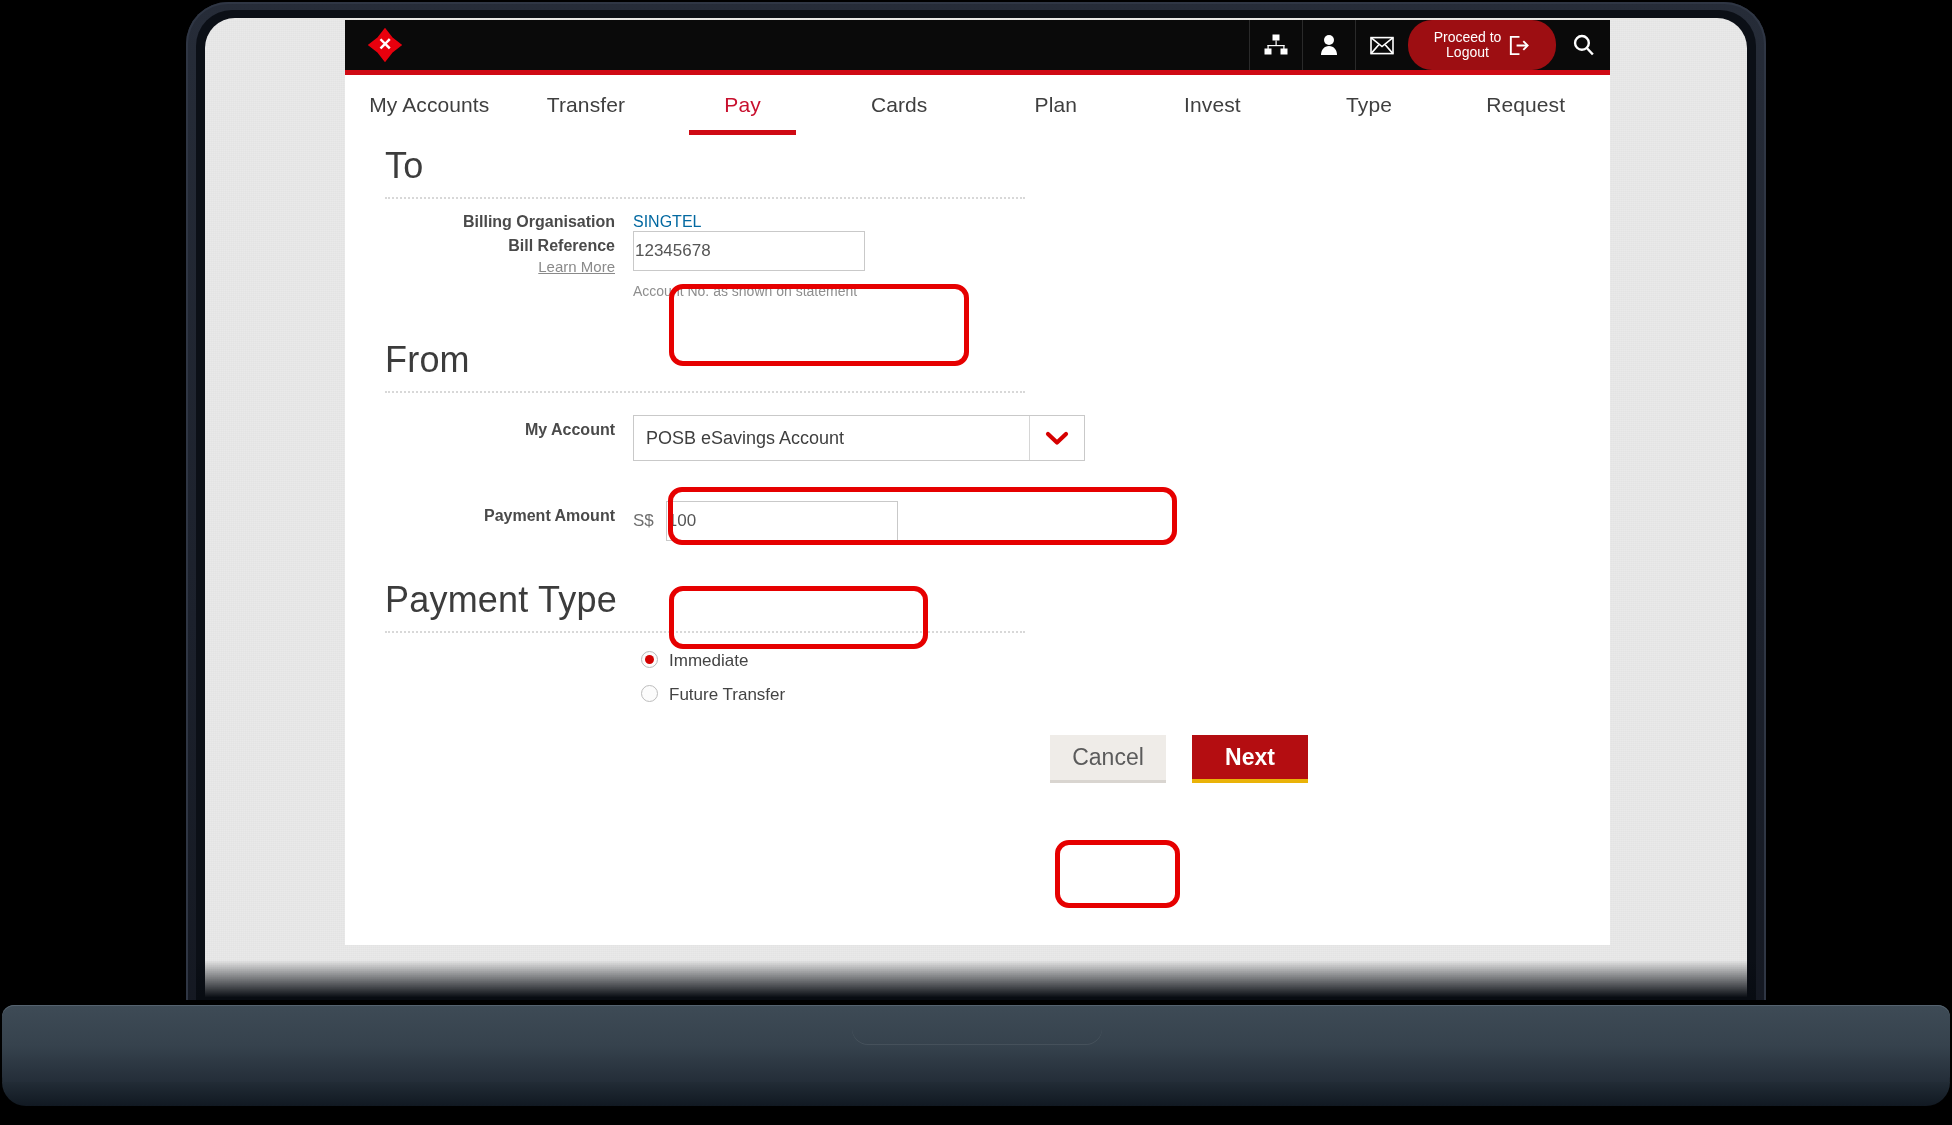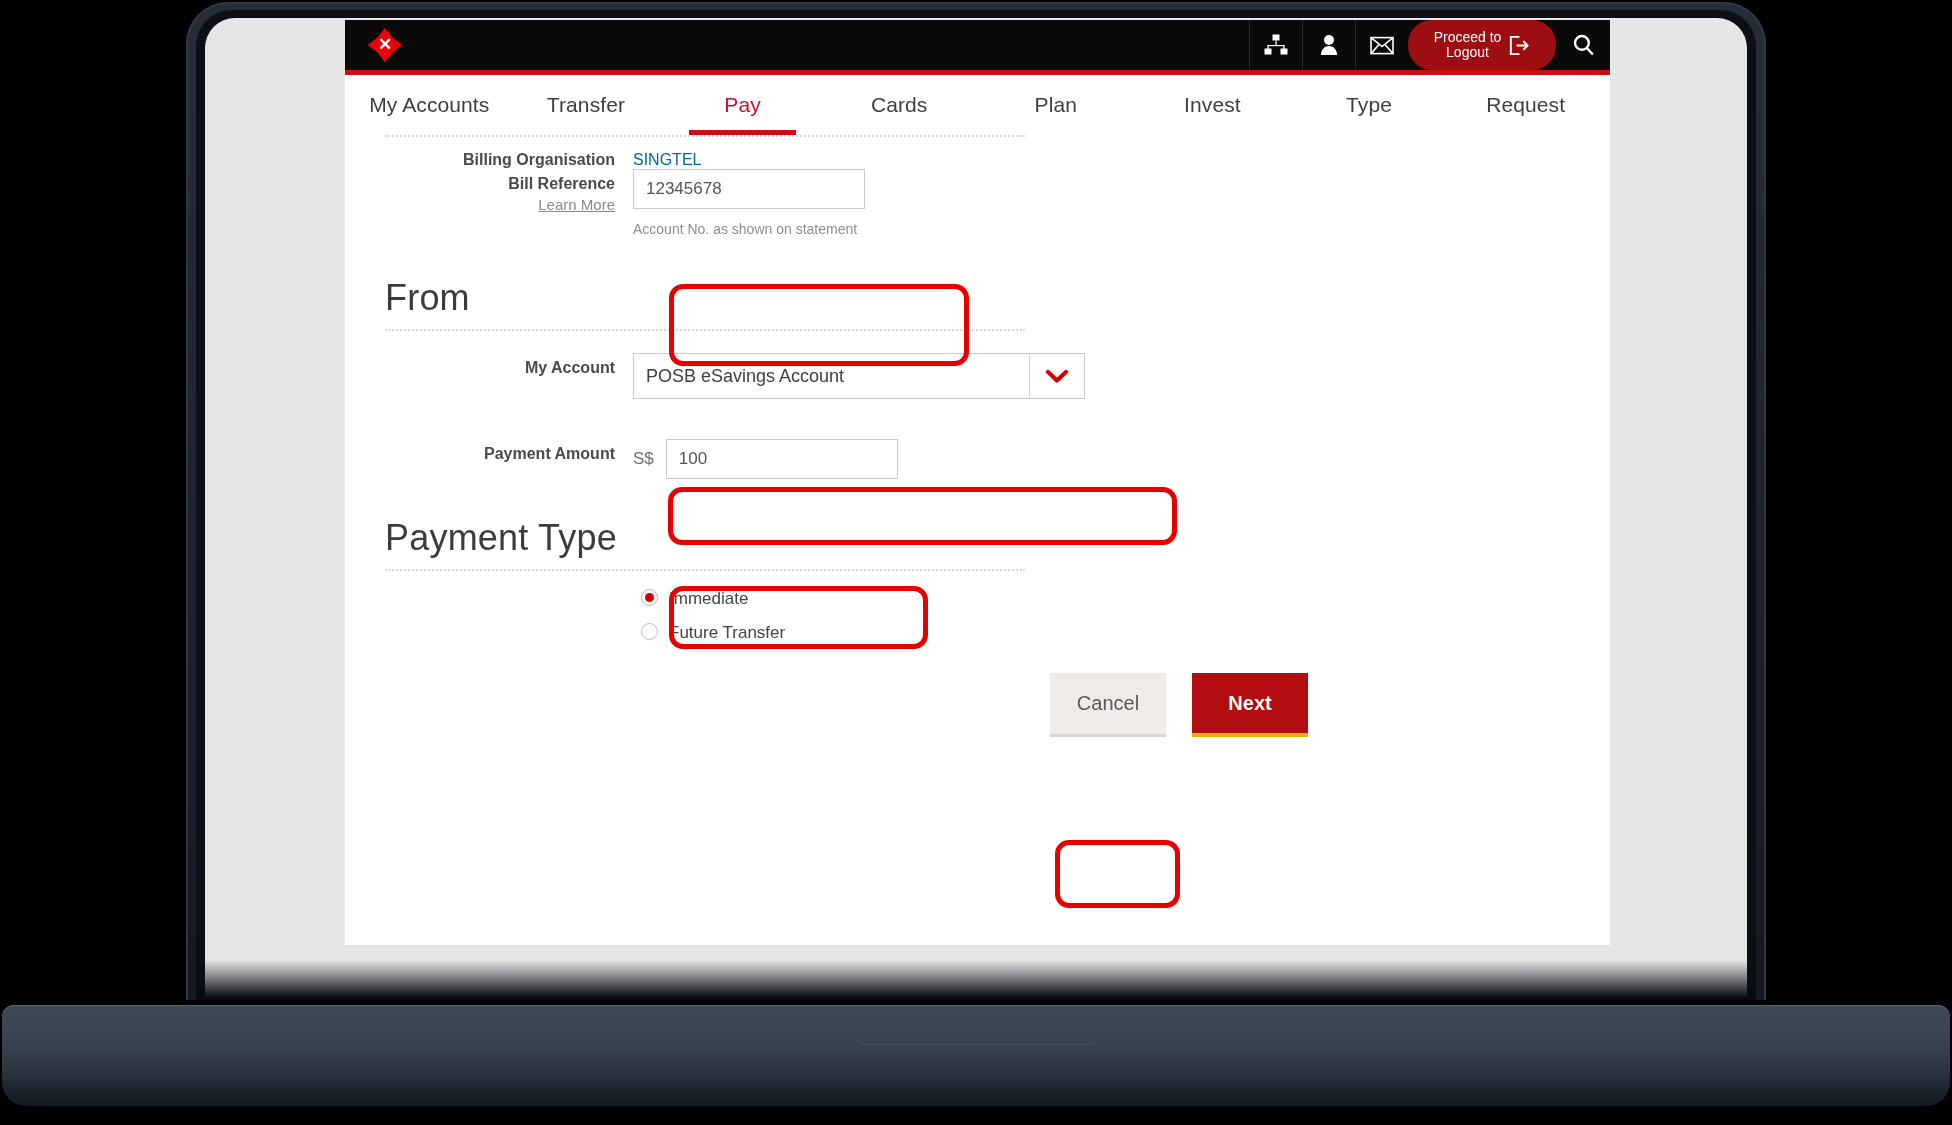--- a/index.html
+++ b/index.html
@@ -282,21 +282,21 @@
     font-family: "Liberation Sans", sans-serif;
   }
 
   .text-input {
     width: 232px;
     height: 40px;
     border: 1px solid #c9c9c9;
     background: #fff;
     font-size: 17px;
     color: #555;
-    padding: 0 12px;
+    padding: 0 1px;
     box-sizing: border-box;
     font-family: "Liberation Sans", sans-serif;
     outline: none;
   }
   .field-hint {
     font-size: 14px;
     color: #8e8e8e;
     margin-top: 12px;
     font-family: "Liberation Sans", sans-serif;
   }
@@ -367,23 +367,23 @@
 
   .button-row {
     display: flex;
     justify-content: flex-end;
     align-items: center;
     margin-top: 30px;
     padding-right: 262px;
     gap: 0px;
   }
   .btn {
-    height: 64px;
+    height: 48px;
     min-width: 116px;
-    font-size: 20px;
+    font-size: 23px;
     border: none;
     cursor: pointer;
     font-family: "Liberation Sans", sans-serif;
   }
   .btn-cancel {
     background: #efece8;
     color: #5b5b5b;
     border-bottom: 3px solid #d9d5d0;
   }
   .btn-next {
@@ -510,20 +510,21 @@
           <span>Type</span>
         </div>
         <div class="nav-item">
           <span>Request</span>
         </div>
       </div>
 
       <div class="content">
 
         <div class="section">
+          <div class="section-title">To</div>
           <div class="section-rule"></div>
 
           <div class="field-row">
             <div class="field-label">Billing Organisation</div>
             <div class="field-value">SINGTEL</div>
           </div>
 
           <div class="field-row">
             <div class="field-label">
               <span>Bill Reference</span>

